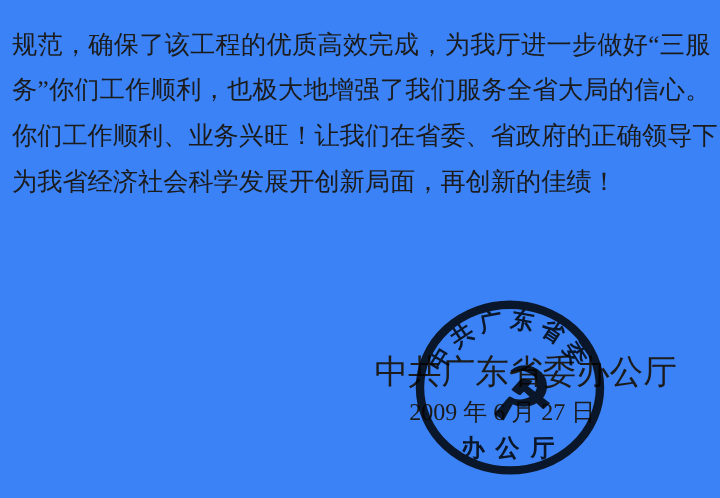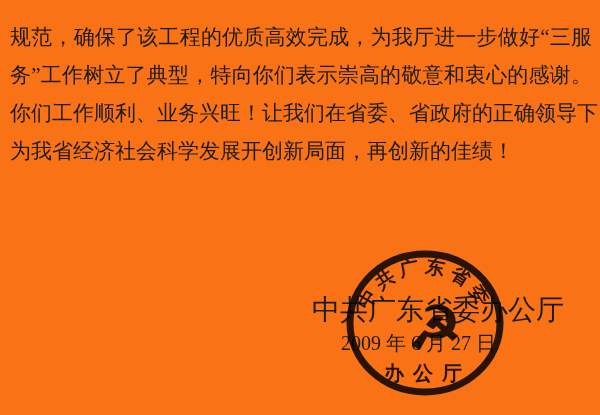--- a/index.html
+++ b/index.html
@@ -4,21 +4,21 @@
 <style>
   html, body {
     margin: 0;
     padding: 0;
     background: #ffffff;
   }
   #scan-page {
     position: relative;
     width: 600px;
     height: 415px;
-    background: #f97316;
+    background: #3b82f6;
     overflow: hidden;
     font-family: "Liberation Serif", "DejaVu Serif", serif;
     color: #1b1b1b;
   }
   .letter-body {
     position: absolute;
     top: 18px;
     left: 10px;
     width: 582px;
   }
@@ -67,21 +67,21 @@
     font-weight: bold;
   }
 </style>
 </head>
 <body>
 
 <div id="scan-page">
 
   <div class="letter-body">
     <div class="body-line">规范，确保了该工程的优质高效完成，为我厅进一步做好“三服</div>
-    <div class="body-line">务”工作树立了典型，特向你们表示崇高的敬意和衷心的感谢。</div>
+    <div class="body-line">务”你们工作顺利，也极大地增强了我们服务全省大局的信心。</div>
     <div class="body-line">你们工作顺利、业务兴旺！让我们在省委、省政府的正确领导下，</div>
     <div class="body-line last-line">为我省经济社会科学发展开创新局面，再创新的佳绩！</div>
   </div>
 
   <div class="signature-line">中共广东省委办公厅</div>
 
   <div class="date-line">2009 年 6 月 27 日</div>
 
   <svg class="seal" viewBox="0 0 170 160" xmlns="http://www.w3.org/2000/svg" aria-hidden="true">
 

